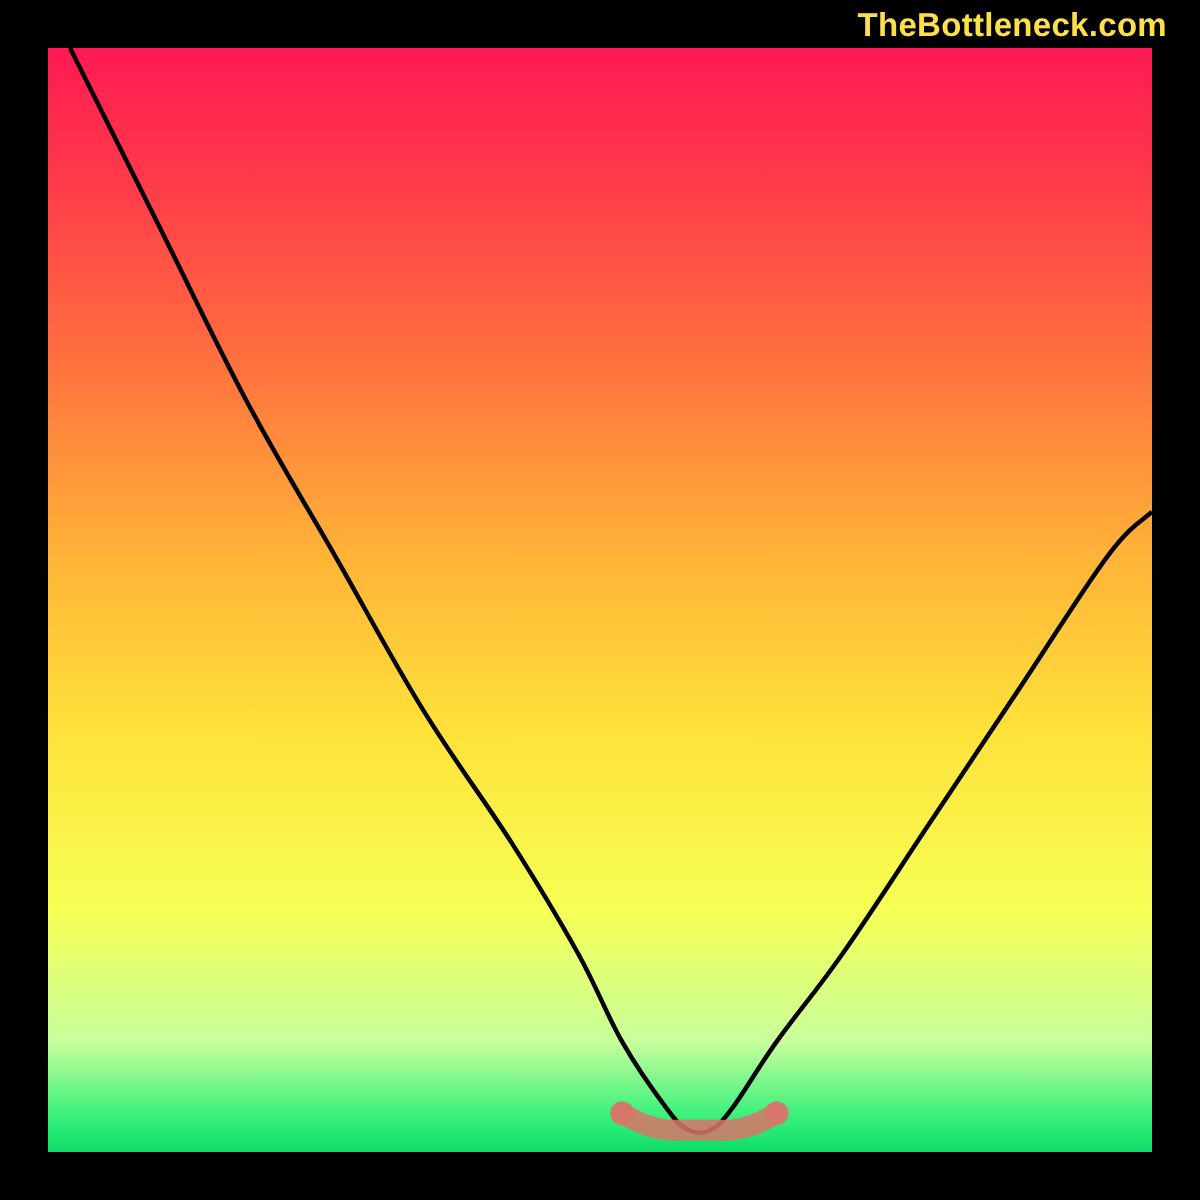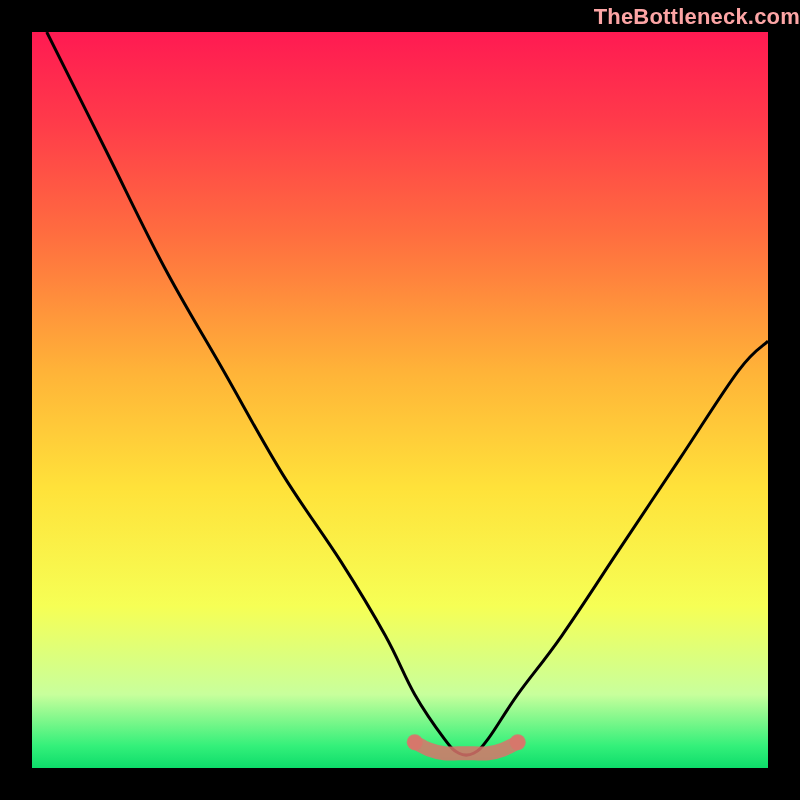--- a/index.html
+++ b/index.html
@@ -27,25 +27,25 @@
     overflow: hidden;
   }
   .plot svg {
     display: block;
     width: 100%;
     height: 100%;
   }
   .watermark {
     position: absolute;
     top: 4px;
-    right: 0;
+    right: 22px;
     font-family: Arial, Helvetica, sans-serif;
     font-size: 22px;
     font-weight: 700;
-    color: #fca5a5;
+    color: #fde047;
     letter-spacing: 0.2px;
     user-select: none;
   }
 </style>
 </head>
 <body>
 
 <div class="frame">
 
   <div class="plot">

